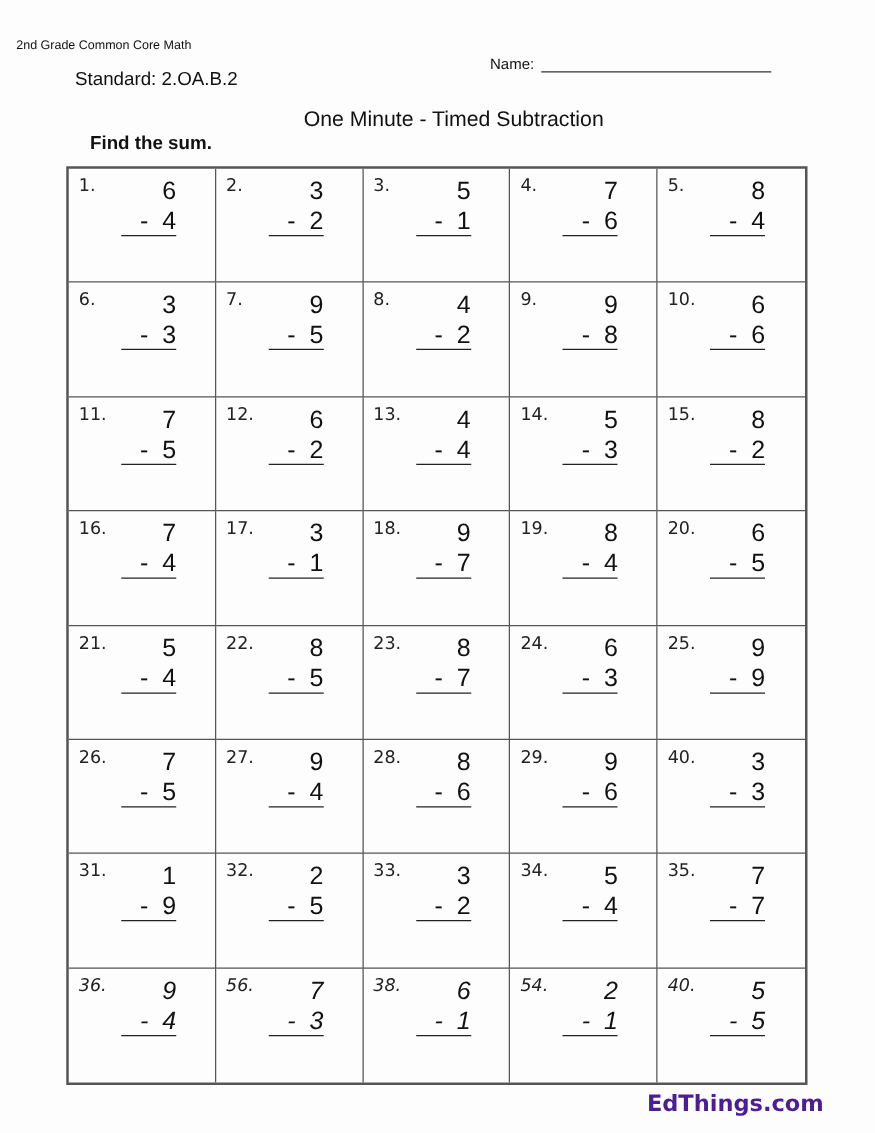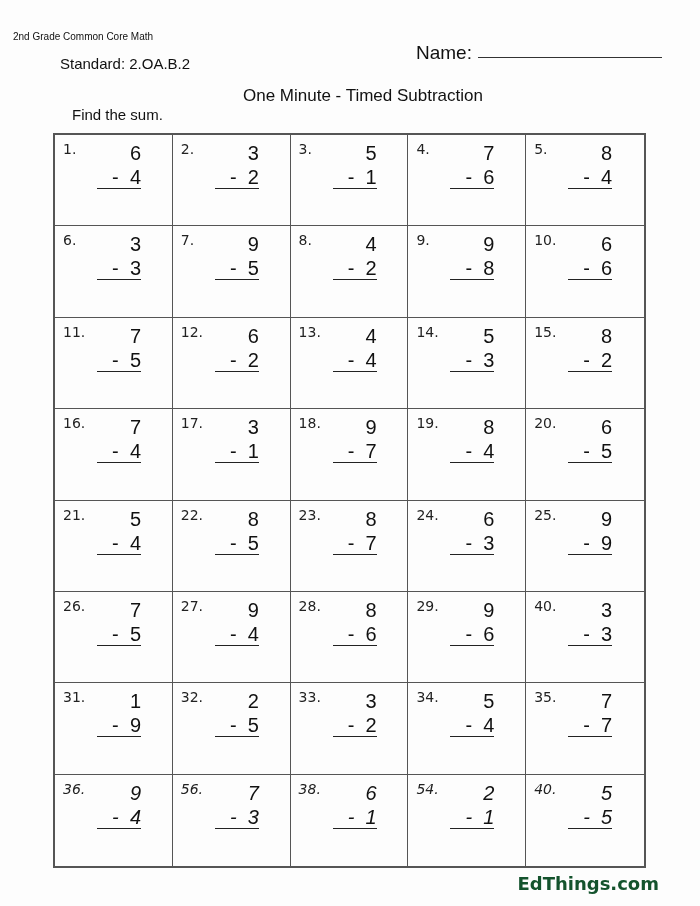--- a/index.html
+++ b/index.html
@@ -1,35 +1,35 @@
 <!DOCTYPE html>
 <html><head>
 <meta charset="utf-8">
 <style>
   html, body { margin:0; padding:0; background:#fdfdfd; }
   body { width:700px; height:906px; position:relative; overflow:hidden;
          font-family:"Liberation Sans", sans-serif; color:#111; }
   .hdr-line1 { position:absolute; left:13px; top:31px; font-size:10px; }
   .hdr-line2 { position:absolute; left:48px; top:55px; font-size:15px;margin-left:12px; }
-  .name-wrap { position:absolute; left:416px; top:42px; font-size:19px; display:flex; align-items:flex-start; }
+  .name-wrap { position:absolute; left:392px; top:42px; font-size:12px; display:flex; align-items:flex-end; }
   .name-line { display:inline-block; width:184px; border-bottom:1.3px solid #333; margin-left:6px; height:15px; }
   .title { position:absolute; left:0; width:726px; text-align:center; top:86px; font-size:17px; }
-  .instr { position:absolute; left:72px; top:106px; font-size:15px; }
+  .instr { position:absolute; left:72px; top:106px; font-size:15px;font-weight:bold; }
   .grid { position:absolute; left:53px; top:133px; width:593px; height:735px;
           display:grid; grid-template-columns:repeat(5,1fr); grid-template-rows:repeat(8,1fr);
           border:2px solid #555; box-sizing:border-box; }
   .cell { position:relative; border-right:1.5px solid #555; border-bottom:1.5px solid #555; box-sizing:border-box; }
   .cell:nth-child(5n) { border-right:none; }
   .cell:nth-last-child(-n+5) { border-bottom:none;font-style:italic; }
   .num { position:absolute; left:8px; top:6px; font-family:"DejaVu Sans", sans-serif; font-size:14px; color:#222; }
   .top { position:absolute; left:56px; width:30px; text-align:right; top:7px; font-size:20px; }
   .bot { position:absolute; left:42px; width:44px; top:31px; font-size:20px; text-align:right;
          border-bottom:1.5px solid #222; line-height:22px; white-space:pre; }
   .footer { position:absolute; right:41px; top:873px; font-family:"DejaVu Sans", sans-serif;
-            font-weight:bold; font-size:18px; color:#14532d; }
+            font-weight:bold; font-size:18px; color:#4c1d95; }
 </style>
 </head>
 <body>
 
 <div class="hdr-line1">2nd Grade Common Core Math</div>
 <div class="hdr-line2">Standard: 2.OA.B.2</div>
 <div class="name-wrap">
   <span>Name:</span>
   <span class="name-line"></span>
 </div>

